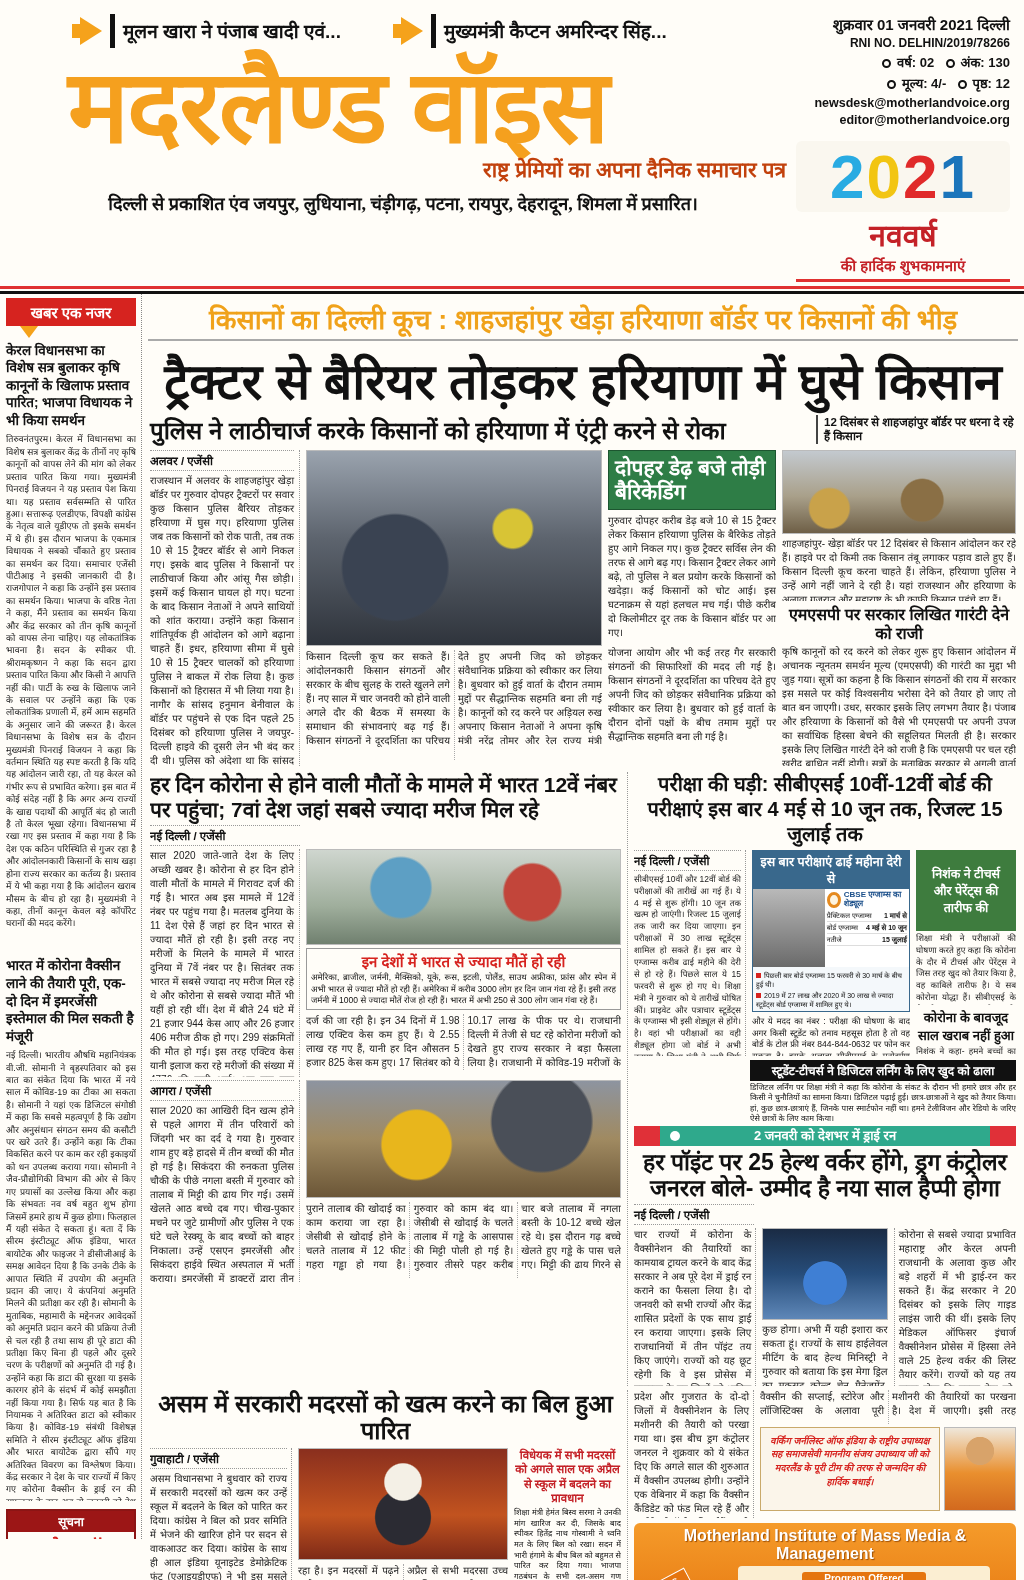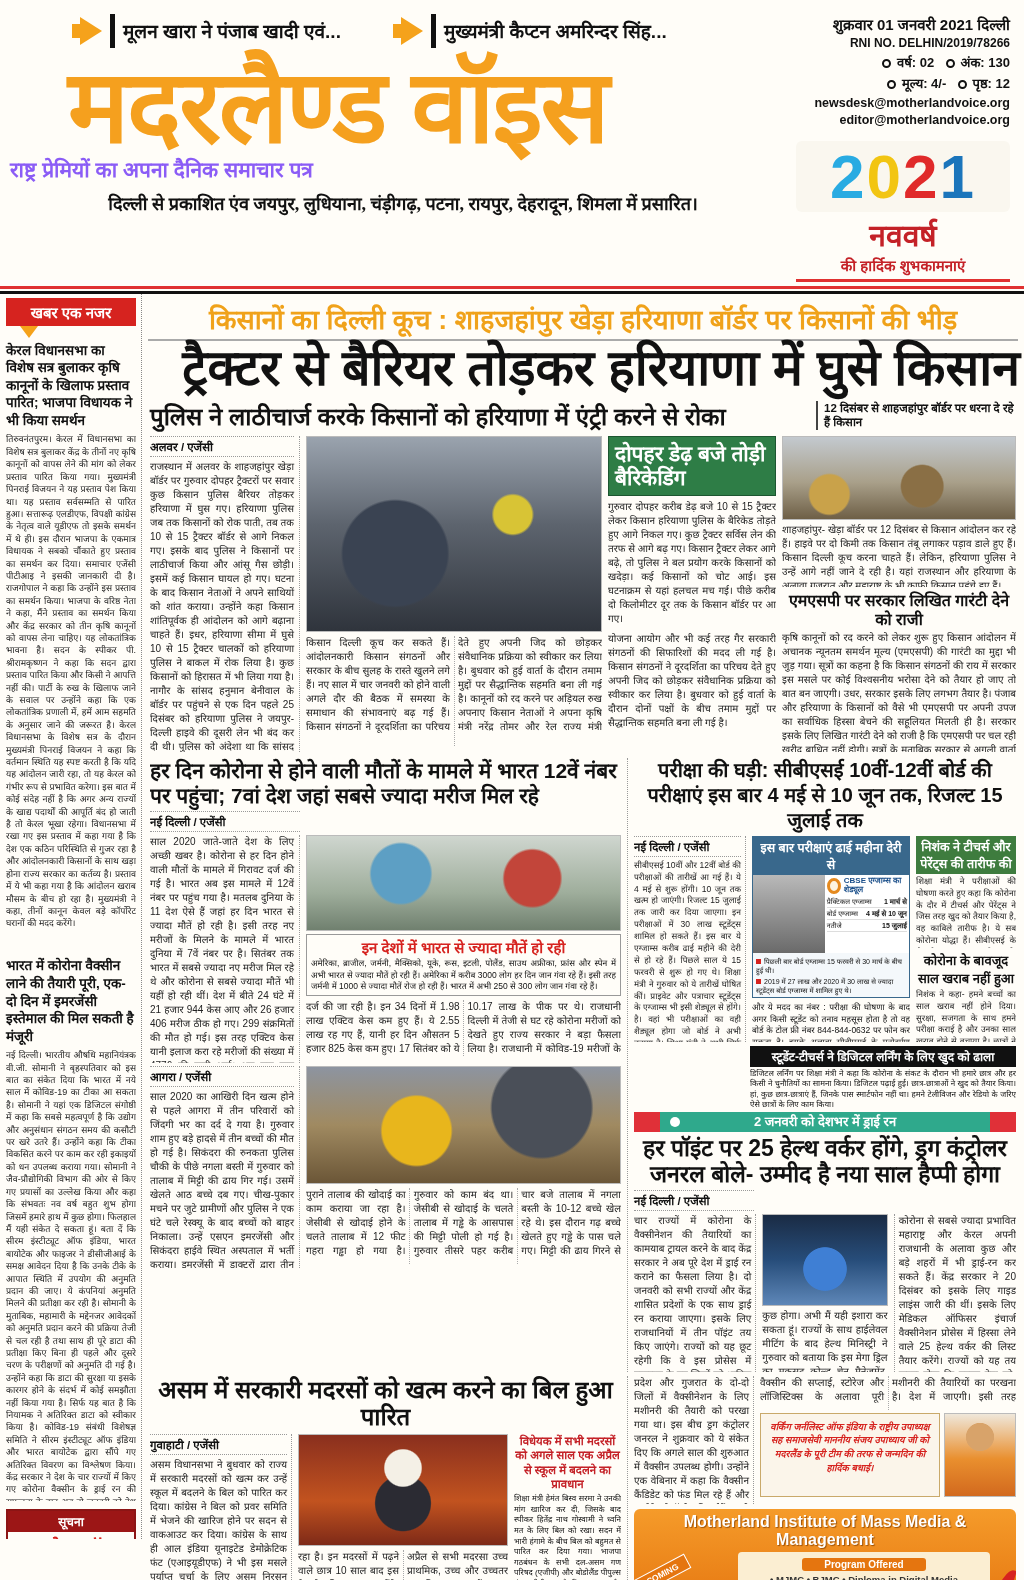--- a/index.html
+++ b/index.html
@@ -12,21 +12,21 @@
   .hdr-left { flex:1; }
   .teasers { display:flex; gap:60px; padding-left:70px; }
   .teaser { display:flex; align-items:center; gap:8px; }
   .arrow-ic { width:0; height:0; border-top:14px solid transparent; border-bottom:14px solid transparent;
               border-left:22px solid #F5A21B; position:relative; }
   .arrow-ic:before { content:""; position:absolute; left:-30px; top:-7px; width:12px; height:14px; background:#F5A21B; }
   .teaser-bar { width:5px; height:34px; background:#111; }
   .teaser-txt { font-size:19px; font-weight:bold; color:#111; }
   .masthead { font-size:102px; font-weight:bold; color:#F5A01E; line-height:1.05; letter-spacing:-2px;
               padding:6px 0 0 58px; white-space:nowrap; }
-  .tagline { color:#8b5cf6; font-size:21px; font-weight:bold; padding-right:10px; margin-top:-6px; }
+  .tagline { text-align:right; color:#c2410c; font-size:21px; font-weight:bold; padding-right:10px; margin-top:-6px; }
   .cities { text-align:center; font-size:18px; font-weight:bold; margin-top:8px;font-family:Liberation Serif, serif; }
   .hdr-right { width:218px; text-align:right; padding-right:4px; }
   .dateline { font-size:15px; font-weight:bold; }
   .rni { font-size:12px; font-weight:bold; margin-top:2px; }
   .volrow { font-size:13px; font-weight:bold; margin-top:3px; }
   .dot-ic { display:inline-block; width:9px; height:9px; border:2px solid #111; border-radius:50%;
             margin:0 2px -1px 8px; }
   .mails { font-size:12.5px; font-weight:bold; margin-top:3px; line-height:1.35; }
   .year2021 { font-size:62px; font-weight:bold; text-align:center; margin-top:12px; letter-spacing:2px;
               background:#faf7ef; border-radius:6px; }
@@ -43,21 +43,21 @@
              border-top:12px solid #F5A21B; margin-left:14px; }
   .sb-head { font-size:13.5px; font-weight:bold; line-height:1.3; margin:4px 0; }
   .sb-body { font-size:9px; line-height:1.38; text-align:justify; color:#222; }
   .notice { border:2px solid #8c1515; margin-top:8px; text-align:center; }
   .notice-bar { background:#9c1616; color:#fff; font-size:12px; font-weight:bold; padding:2px; }
   .notice-brand { color:#D6231F; font-size:19px; font-weight:bold; padding:2px 0; }
   .main { flex:1; overflow:hidden; }
   
   .kicker { color:#F0A21A; font-size:27px; font-weight:bold; text-align:center; padding:6px 0 2px;
             border-bottom:2px solid #aaa; margin:0 6px; }
-  .lead-head { font-size:50px; font-weight:bold; text-align:right; line-height:1.08; padding:0 4px 2px; }
+  .lead-head { font-size:50px; font-weight:bold; text-align:center; line-height:1.08; padding:14px 4px 2px; }
   .lead-subrow { display:flex; margin:2px 8px; align-items:center; }
   .lead-subhead { flex:1; font-size:24px; font-weight:bold; }
   .lead-caption { width:200px; font-size:11.5px; font-weight:bold; border-left:2px solid #444;
                   padding-left:6px; line-height:1.25; }
   .lead-body { display:flex; gap:6px; margin:4px 8px 0; height:316px; overflow:hidden; }
   .byline { font-size:11.5px; font-weight:bold; border-top:1px dotted #999; border-bottom:1px dotted #999;
             padding:2px 0; margin-bottom:3px; }
   .bodytxt { font-size:10px; line-height:1.4; text-align:justify; color:#222; }
   .lb-c1 { width:150px; border-right:1px dotted #999; padding-right:5px; overflow:hidden; }
   .lb-c2 { width:296px; overflow:hidden; }
@@ -110,21 +110,21 @@
   .bb-panel { flex:1; background:#fff; padding:2px; font-size:7px; }
   .cbse-logo { display:flex; align-items:center; gap:3px; }
   .cbse-ring { width:16px; height:16px; border:3px solid #E58A1F; border-radius:50%; background:#fdf4e0; }
   .cbse-logo-txt { color:#1b4f8a; font-weight:bold; font-size:8px; line-height:1.1; }
   .sched { margin-top:2px; }
   .sched-row { display:flex; justify-content:space-between; border-bottom:1px solid #ddd; padding:1px 0; }
   .bb-notes { padding:2px 3px; font-size:7px; line-height:1.3; background:#f4f8fb; }
   .bb-notes .nt { margin-top:2px; }
   .bb-notes .nt:before { content:""; display:inline-block; width:5px; height:5px; background:#D6231F; margin-right:3px; }
   .madad { font-size:8.5px; line-height:1.35; text-align:justify; margin-top:4px; }
-  .greenbar { background:#3E7C3E; color:#fff; font-size:12.5px; font-weight:bold; text-align:center; padding:2px; }
+  .greenbar { background:#3E7C3E; color:#fff; font-size:12.5px; font-weight:bold; text-align:center; padding:15px; }
   .sub2 { font-size:13px; font-weight:bold; text-align:center; margin-top:3px; }
   .blackbar-wrap { margin:4px 0 0 116px; }
   .blackbar { background:#111; color:#fff; font-size:12px; font-weight:bold; text-align:center; padding:2px; }
   .black-body { font-size:8px; line-height:1.3; text-align:justify; margin-top:2px; height:38px; overflow:hidden; }
   
   .drybanner { display:flex; align-items:center; margin-top:5px; height:20px; }
   .dry-cap { width:26px; height:100%; background:#E03038; }
   .dry-mid { flex:1; height:100%; background:#2FA98C; color:#fff; font-size:13px; font-weight:bold;
              text-align:center; line-height:20px; position:relative; }
   .dry-dot { position:absolute; left:10px; top:5px; width:10px; height:10px; background:#fff; border-radius:50%; }

